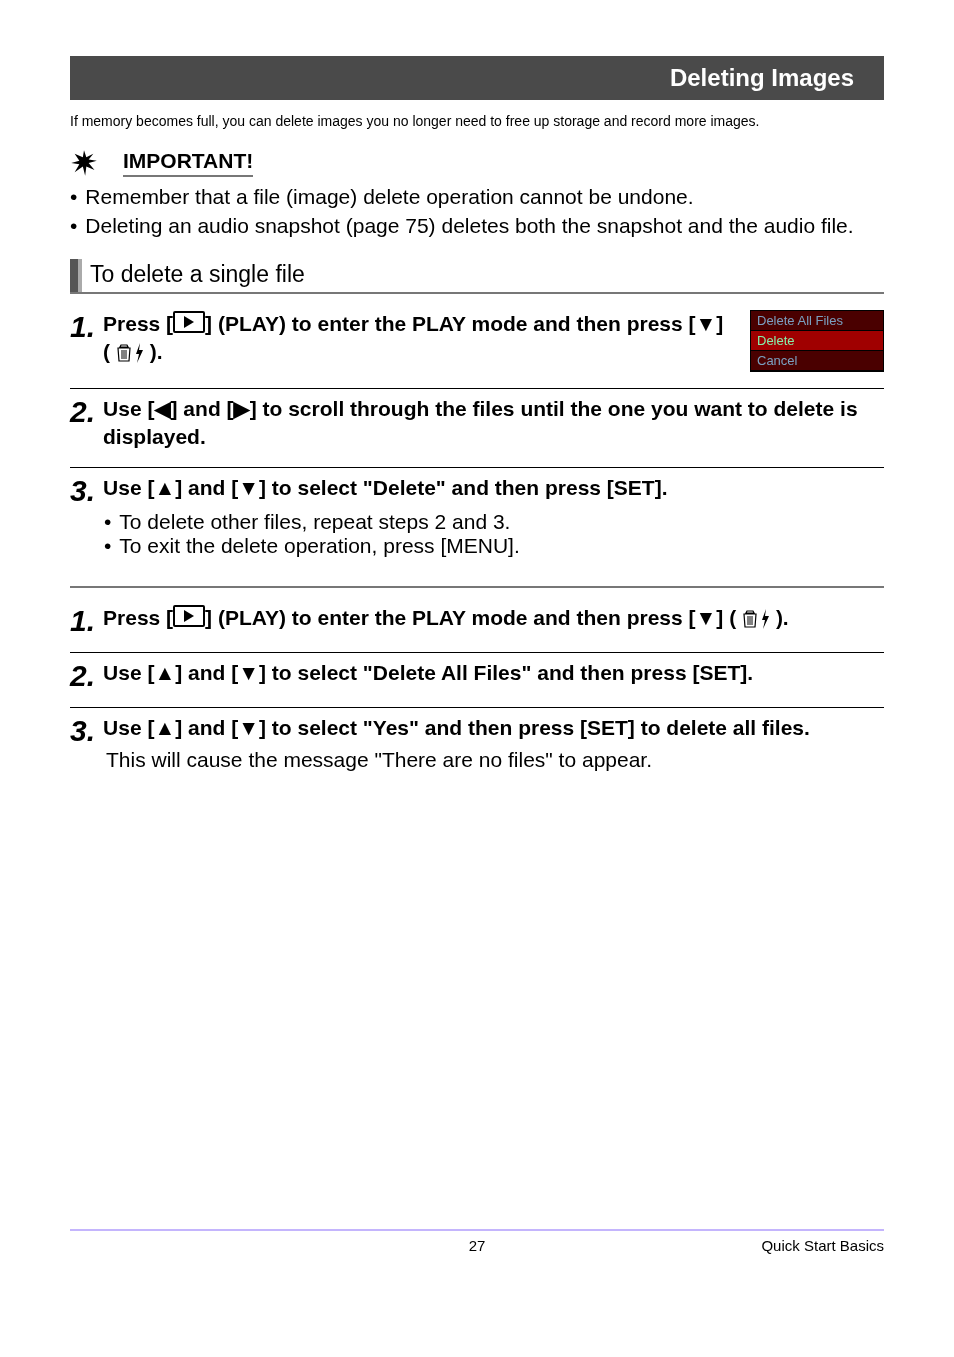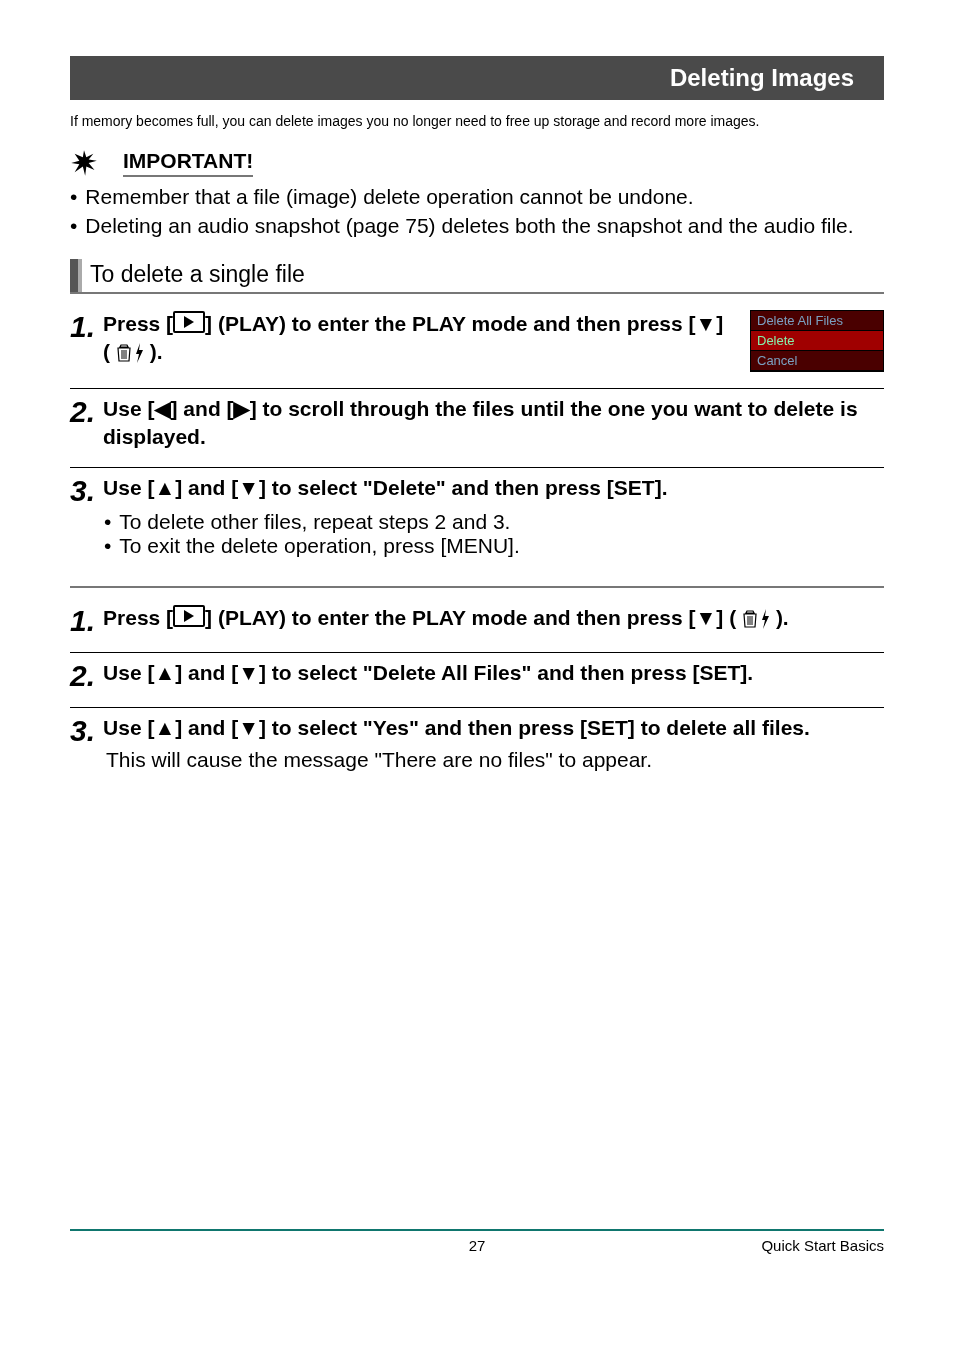--- a/index.html
+++ b/index.html
@@ -156,21 +156,21 @@
     gap: 24px;
   }
   .step1-wrap .left {
     flex: 1;
   }
   .footer-bar {
     position: absolute;
     bottom: 36px;
     left: 70px;
     right: 70px;
-    border-top: 2px solid #0f766e;
+    border-top: 2px solid #c4b5fd;
     display: flex;
     justify-content: space-between;
     padding-top: 6px;
     font-size: 15px;
   }
   .footer-bar .center {
     position: absolute;
     left: 50%;
     transform: translateX(-50%);
   }

